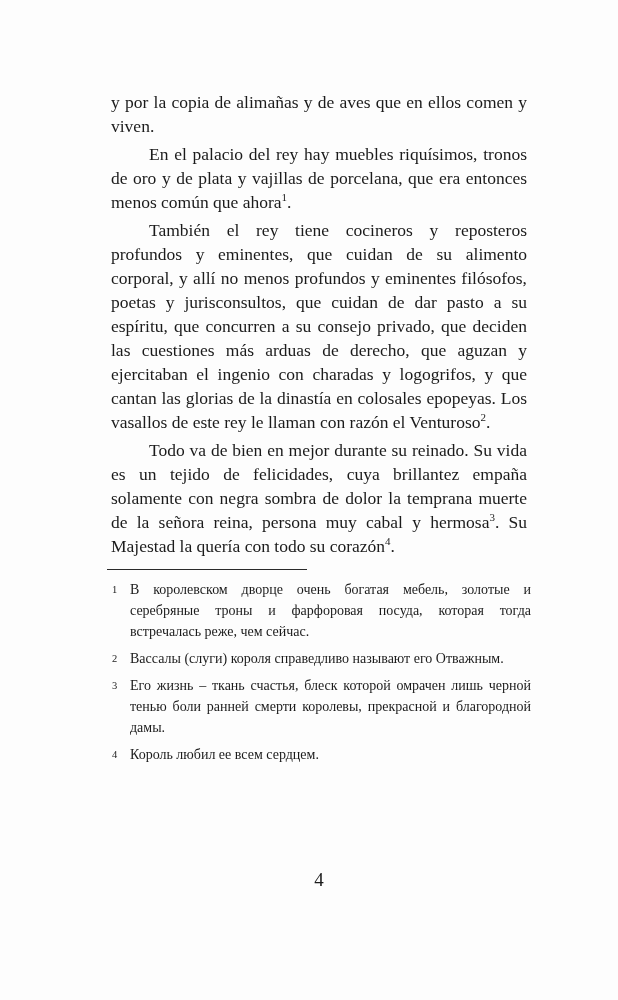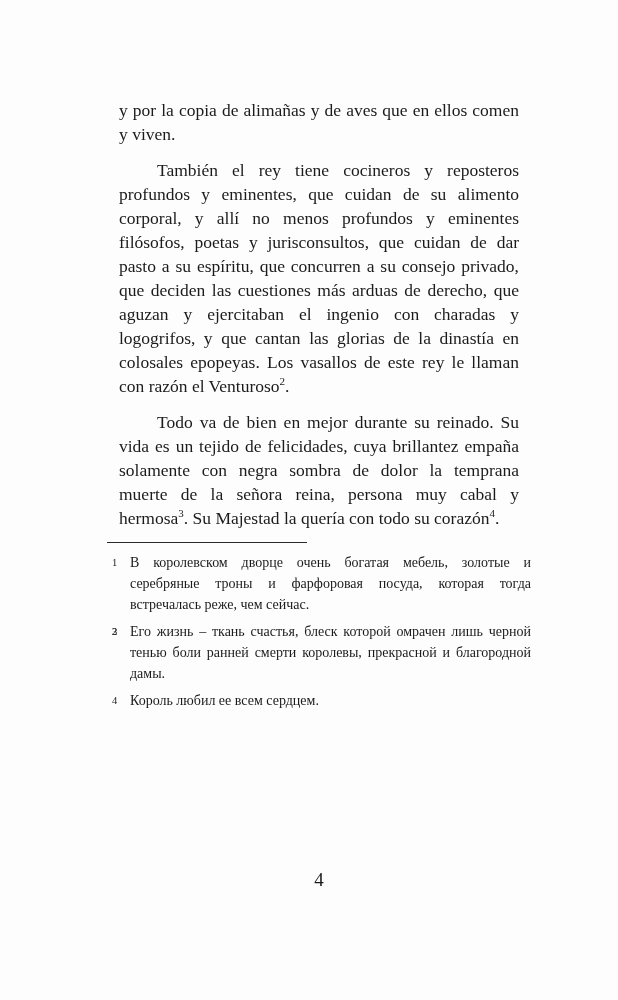--- a/index.html
+++ b/index.html
@@ -17,21 +17,21 @@
     color: #1b1b1b;
     font-family: "Liberation Serif", "DejaVu Serif", serif;
     overflow: hidden;
   }
   .main-text {
     font-size: 17.5px;
     line-height: 24px;
     text-align: justify;
   }
   .para {
-    margin: 12px;
+    margin: 4px;
   }
   .para.indent {
     text-indent: 38px;
   }
   sup.ref {
     font-size: 11px;
     line-height: 0;
     vertical-align: super;
   }
   .footnotes {
@@ -70,39 +70,41 @@
 </style>
 </head>
 <body>
 
 <div class="page">
 
   <div class="main-text">
 
     <p class="para"><span>y por la copia de alimañas y de aves que en ellos comen y viven.</span></p>
 
+    <p class="para indent"><span>En el palacio del rey hay muebles riquísimos, tronos de oro y de plata y vajillas de porcelana, que era entonces menos común que ahora</span><sup class="ref">1</sup><span>.</span></p>
 
 
     <p class="para indent"><span>También el rey tiene cocineros y reposteros profundos y eminentes, que cuidan de su alimento corporal, y allí no menos profundos y eminentes filósofos, poetas y jurisconsultos, que cuidan de dar pasto a su espíritu, que concurren a su consejo privado, que deciden las cuestiones más arduas de derecho, que aguzan y ejercitaban el ingenio con charadas y logogrifos, y que cantan las glorias de la dinastía en colosales epopeyas. Los vasallos de este rey le llaman con razón el Venturoso</span><sup class="ref">2</sup><span>.</span></p>
 
     <p class="para indent"><span>Todo va de bien en mejor durante su reinado. Su vida es un tejido de felicidades, cuya brillantez empaña solamente con negra sombra de dolor la temprana muerte de la señora reina, persona muy cabal y hermosa</span><sup class="ref">3</sup><span>. Su Majestad la quería con todo su corazón</span><sup class="ref">4</sup><span>.</span></p>
 
   </div>
 
   <div class="footnotes" lang="ru">
 
     <div class="fn-rule"></div>
 
     <div class="footnote">
       <span class="fn-num">1</span>
       <span class="fn-text">В королевском дворце очень богатая мебель, золотые и серебряные троны и фарфоровая посуда, которая тогда встречалась реже, чем сейчас.</span>
     </div>
 
     <div class="footnote">
       <span class="fn-num">2</span>
+      <span class="fn-text">Вассалы (слуги) короля справедливо называют его Отважным.</span>
     </div>
 
     <div class="footnote">
       <span class="fn-num">3</span>
       <span class="fn-text">Его жизнь – ткань счастья, блеск которой омрачен лишь черной тенью боли ранней смерти королевы, прекрасной и благородной дамы.</span>
     </div>
 
     <div class="footnote">
       <span class="fn-num">4</span>
       <span class="fn-text">Король любил ее всем сердцем.</span>

